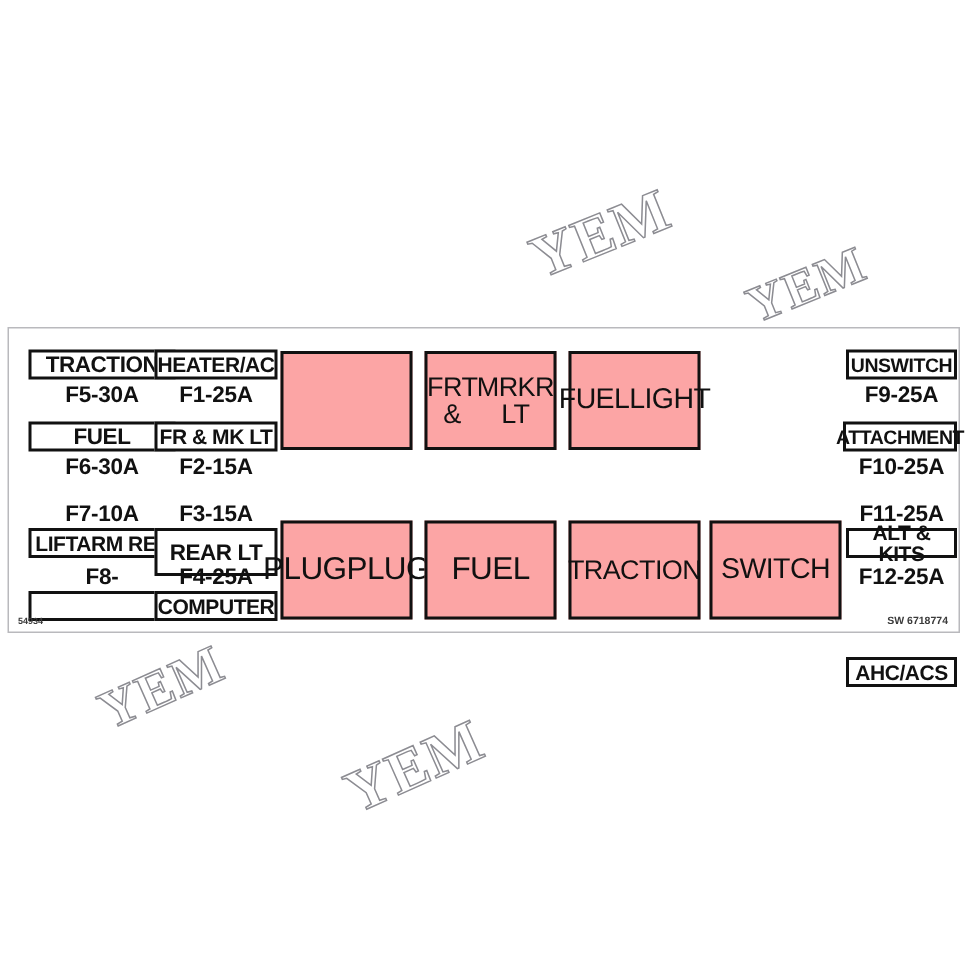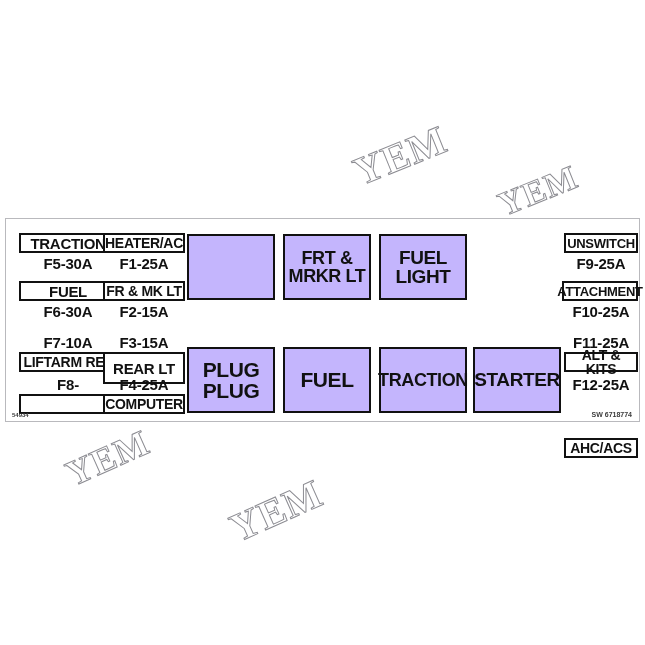--- a/index.html
+++ b/index.html
@@ -65,28 +65,28 @@
     color:#111;
     font-weight:700;
     line-height:1;
     letter-spacing:-0.2px;
   }
   
   .bigbox{
     position:absolute;
     box-sizing:border-box;
     border:2px solid #111;
-    background:#c4b5fd;
+    background:#fca5a5;
     display:flex;
-    flex-direction:column;
+    flex-direction:row;
     align-items:center;
     justify-content:center;
     text-align:center;
     color:#111;
-    font-weight:700;
+    font-weight:400;
     line-height:1.02;
     letter-spacing:-0.4px;
   }
   .bigbox span{display:block;}
 
   .corner-code{
     position:absolute;
     color:#3b3b3b;
     font-weight:700;
     line-height:1;
@@ -158,21 +158,21 @@
       <span>FUEL</span>
       <span></span>
     </div>
 
     <div class="bigbox" style="left:373px;top:128px;width:88px;height:66px;font-size:18px;">
       <span>TRACTION</span>
       <span></span>
     </div>
 
     <div class="bigbox" style="left:467px;top:128px;width:88px;height:66px;font-size:19px;">
-      <span>STARTER</span>
+      <span>SWITCH</span>
       <span></span>
     </div>
 
     <div class="boxed" style="left:558px;top:14px;width:74px;height:20px;font-size:13px;">UNSWITCH</div>
     <div class="plain" style="left:558px;top:36px;width:74px;height:16px;font-size:15px;text-align:right;">F9-25A</div>
 
     <div class="boxed" style="left:556px;top:62px;width:76px;height:20px;font-size:13px;">ATTACHMENT</div>
     <div class="plain" style="left:558px;top:84px;width:74px;height:16px;font-size:15px;">F10-25A</div>
 
     <div class="plain" style="left:558px;top:115px;width:74px;height:16px;font-size:15px;">F11-25A</div>

